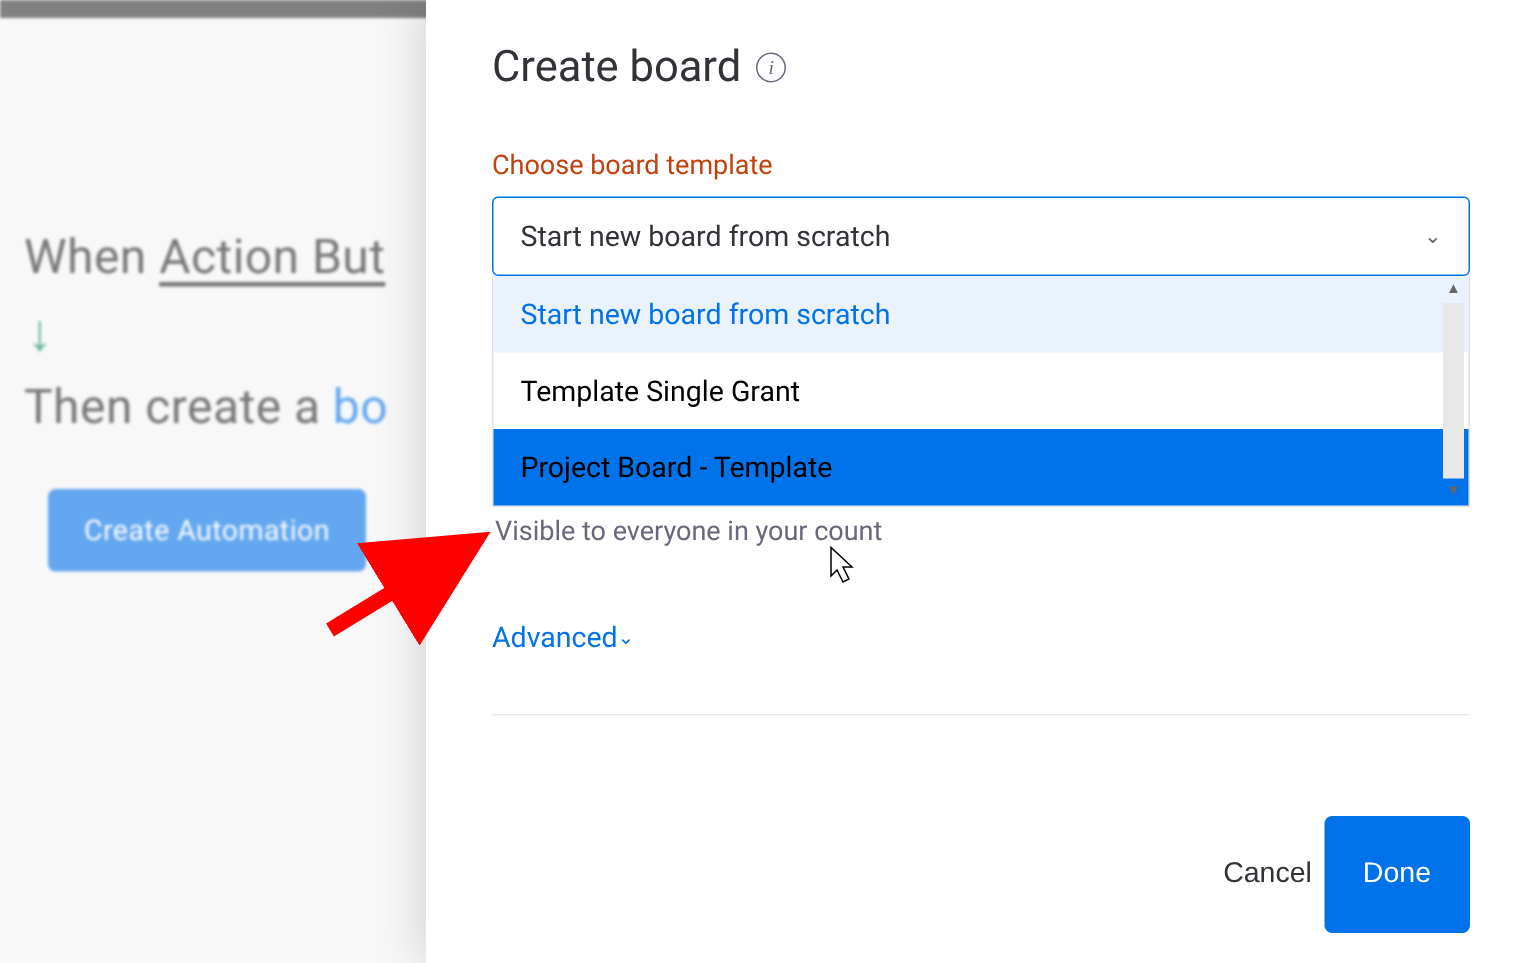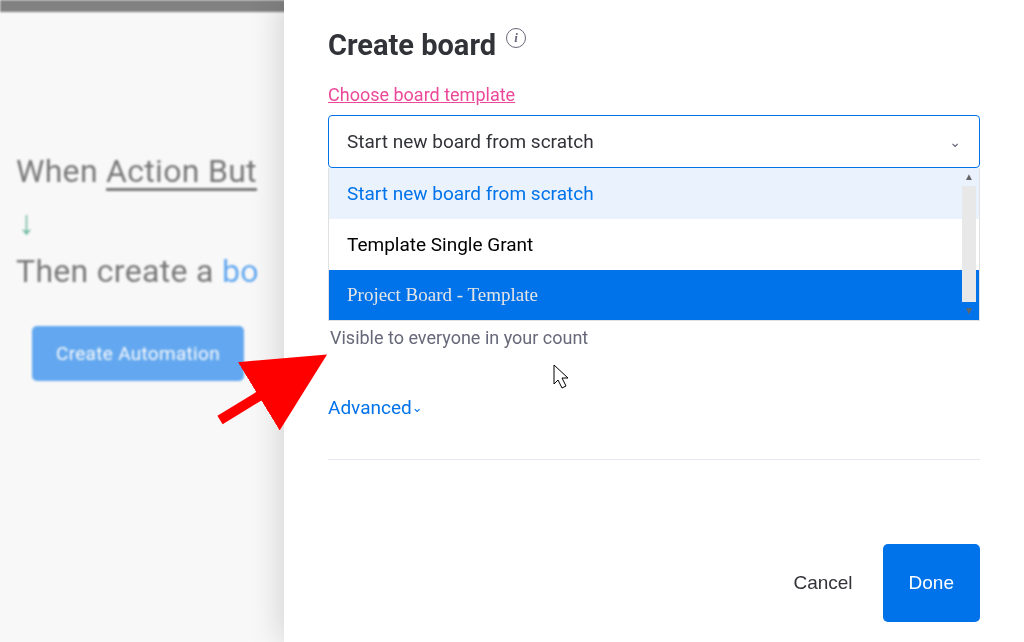--- a/index.html
+++ b/index.html
@@ -56,43 +56,43 @@
       top: 0;
       right: 0;
       width: 740px;
       height: 642px;
       background: #fff;
       box-shadow: -4px 0 30px rgba(0,0,0,0.15);
       padding: 28px 44px 20px 44px;
     }
     .modal-title {
       font-size: 29px;
-      font-weight: 700;
+      font-weight: 400;
       color: #323338;
       display: flex;
+      align-items: center;
       gap: 10px;
-      margin-bottom: 22px;
+      margin-bottom: 38px;
     }
     .info-icon {
       width: 20px; height: 20px;
       border: 1.5px solid #676879;
       border-radius: 50%;
       display: inline-flex;
       align-items: center;
       justify-content: center;
       font-size: 13px;
       color: #676879;
       font-style: italic;
       font-family: Georgia, serif;
     }
     .field-label {
       font-size: 18px;
-      color: #ec4899;
+      color: #c2410c;
       margin-bottom: 10px;
-      text-decoration: underline;
     }
     .select-box {
       width: 100%;
       border: 1.5px solid #0073ea;
       border-radius: 4px;
       padding: 14px 18px;
       font-size: 19px;
       color: #323338;
       display: flex;
       align-items: center;
@@ -118,22 +118,21 @@
       cursor: pointer;
       display: flex;
       align-items: center;
     }
     .dropdown-option.selected {
       background: #eaf2fd;
       color: #0073ea;
     }
     .dropdown-option.highlighted {
       background: #0073ea;
-      color: #e5e5e5;
-      font-family: Liberation Serif, serif;
+      color: #000000;
     }
     .dropdown-scrollbar {
       position: absolute;
       right: 2px;
       top: 2px;
       bottom: 2px;
       width: 16px;
       display: flex;
       flex-direction: column;
       align-items: center;
@@ -170,21 +169,20 @@
       border: none;
       border-top: 1px solid #e6e9ef;
       margin-top: 40px;
     }
     .footer {
       position: absolute;
       bottom: 20px;
       right: 44px;
       display: flex;
       align-items: center;
-      gap: 22px;
     }
     .btn-cancel {
       background: none;
       border: none;
       font-size: 19px;
       color: #323338;
       cursor: pointer;
       padding: 10px 8px;
     }
     .btn-done {

